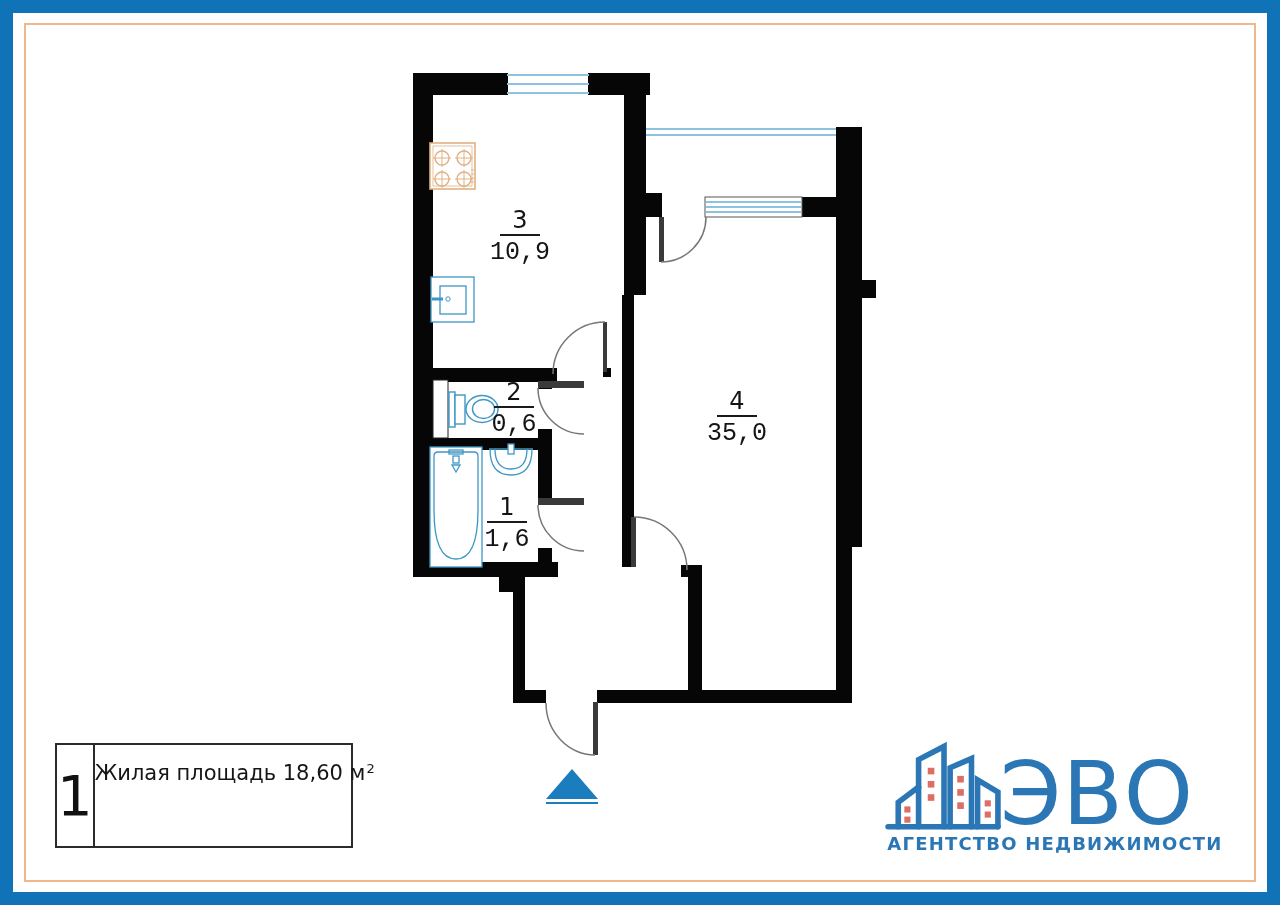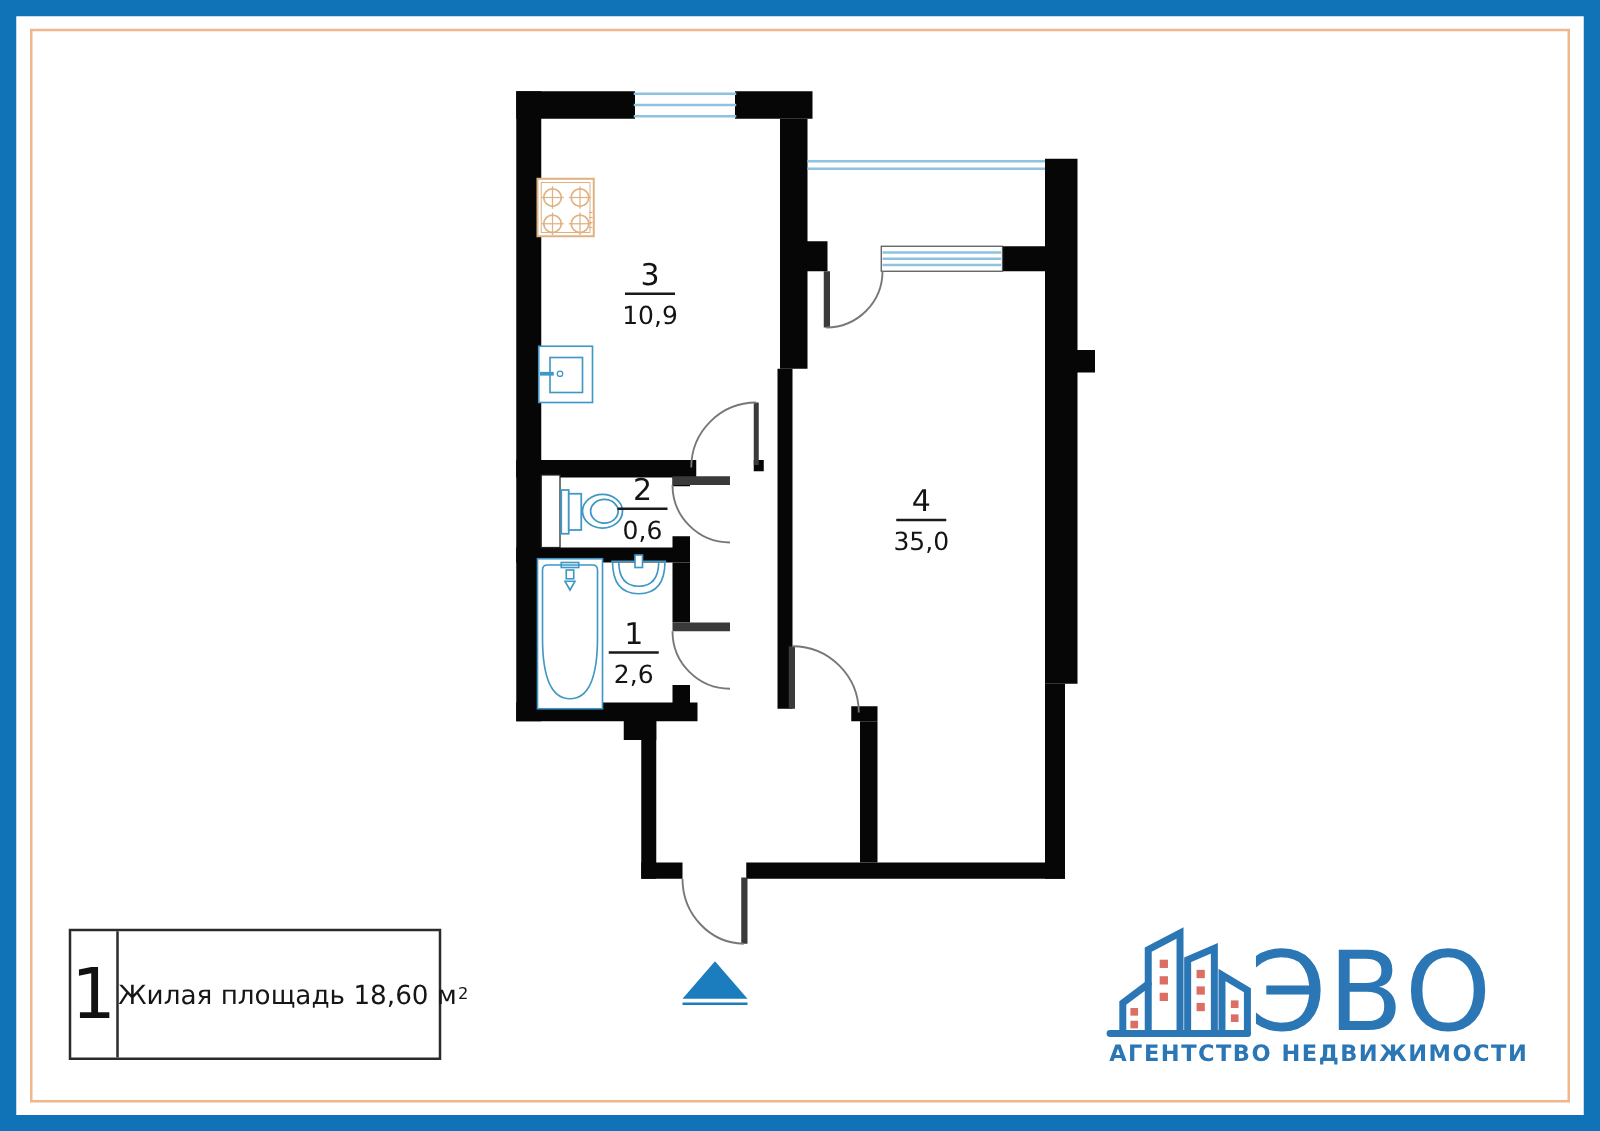--- a/index.html
+++ b/index.html
@@ -9,29 +9,29 @@
   }
   
   .blue-frame{position:absolute;inset:0;border:13px solid var(--frame,#1173B7);pointer-events:none;}
   .accent-line{position:absolute;left:24px;right:24px;top:23px;bottom:23px;border:2px solid var(--frameline,#F0B68C);pointer-events:none;}
   
   .plan-svg{position:absolute;left:0;top:0;width:1280px;height:905px;}
   
   .room-label{position:absolute;width:80px;text-align:center;color:#141414;}
   .rl-num{font-size:24px;line-height:26px;}
   .rl-rule{width:40px;height:2px;background:#1a1a1a;margin:1px auto 3px;}
-  .rl-area{font-size:20px;line-height:27px;}
+  .rl-area{font-size:25px;line-height:27px;font-family:Liberation Mono, monospace;}
   .room-label.kitchen{left:480px;top:207px;}
   .room-label.toilet{left:474px;top:379px;}
   .room-label.bathroom{left:467px;top:494px;}
   .room-label.living{left:697px;top:388px;}
   
   .legend{position:absolute;left:55px;top:743px;width:294px;height:101px;border:2px solid #2b2b2b;background:#fff;display:flex;}
   .legend-num{width:58px;border-right:2px solid #2b2b2b;display:flex;align-items:center;justify-content:center;font-size:56px;color:#111;}
-  .legend-text{flex:1;display:flex;align-items:center;justify-content:center;font-size:21px;color:#161616;white-space:nowrap;}
+  .legend-text{flex:1;display:flex;justify-content:center;font-size:21px;color:#161616;white-space:nowrap;margin-top:16px;}
   .legend-text sup{font-size:13px;margin-left:1px;}
   
   .logo-icon{position:absolute;left:884px;top:731px;width:118px;height:102px;}
   .logo-title{position:absolute;left:1000px;top:750px;font-size:88px;font-weight:normal;line-height:1;letter-spacing:1px;color:var(--brand,#2B76B5);}
   .logo-sub{position:absolute;left:882px;top:833px;width:346px;text-align:center;font-size:18px;font-weight:bold;letter-spacing:1.2px;color:var(--brand,#2B76B5);white-space:nowrap;}
 </style>
 </head>
 <body>
 
 <div class="blue-frame"></div>
@@ -168,21 +168,21 @@
   <div class="rl-area">10,9</div>
 </div>
 <div class="room-label toilet">
   <div class="rl-num">2</div>
   <div class="rl-rule"></div>
   <div class="rl-area">0,6</div>
 </div>
 <div class="room-label bathroom">
   <div class="rl-num">1</div>
   <div class="rl-rule"></div>
-  <div class="rl-area">2,6</div>
+  <div class="rl-area">1,6</div>
 </div>
 <div class="room-label living">
   <div class="rl-num">4</div>
   <div class="rl-rule"></div>
   <div class="rl-area">35,0</div>
 </div>
 
 <div class="legend">
   <div class="legend-num">1</div>
   <div class="legend-text">

